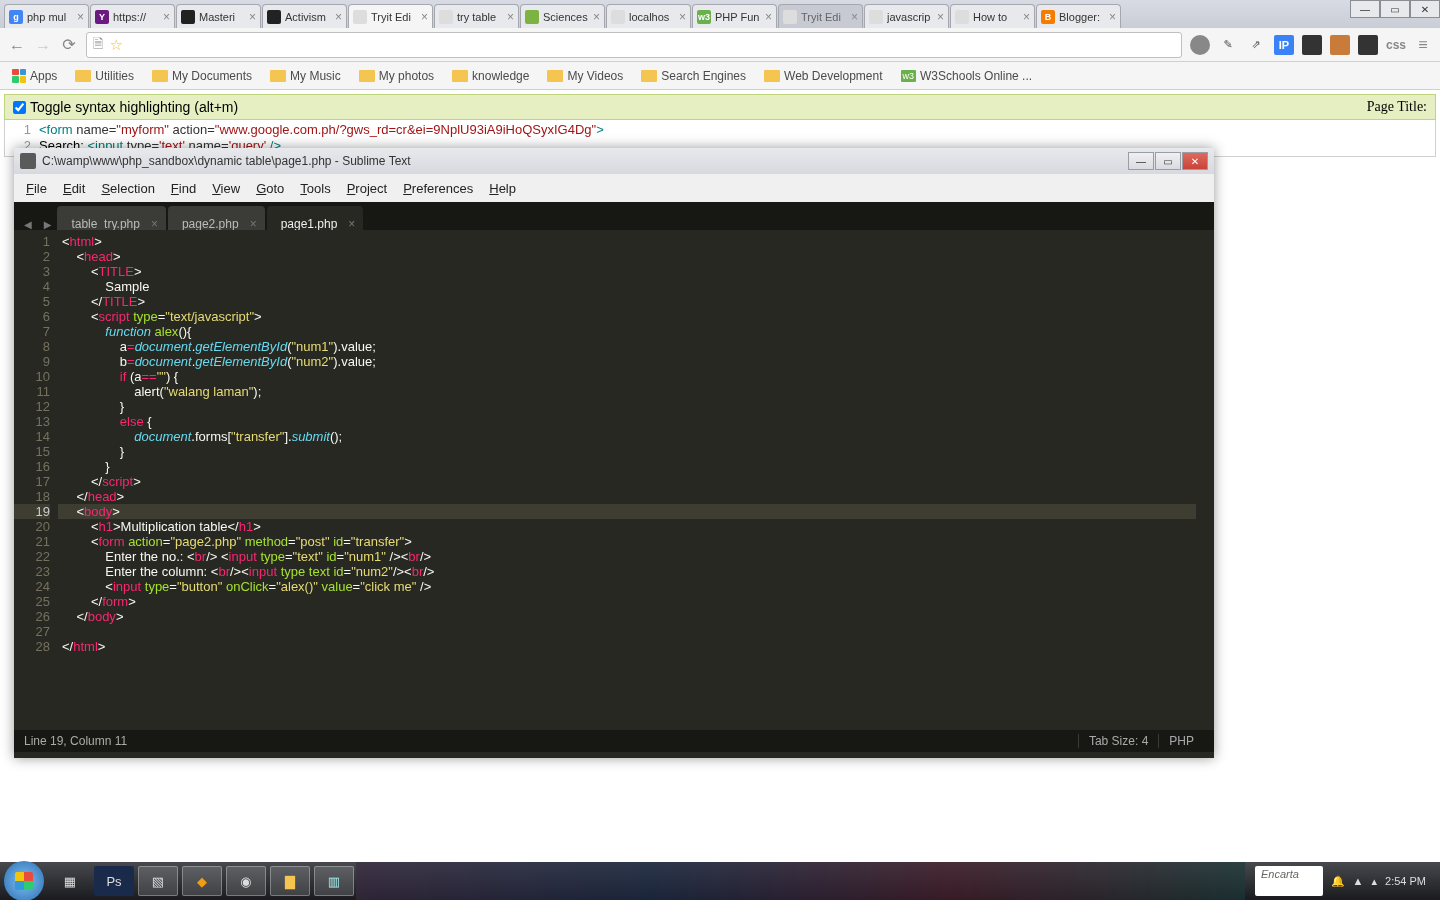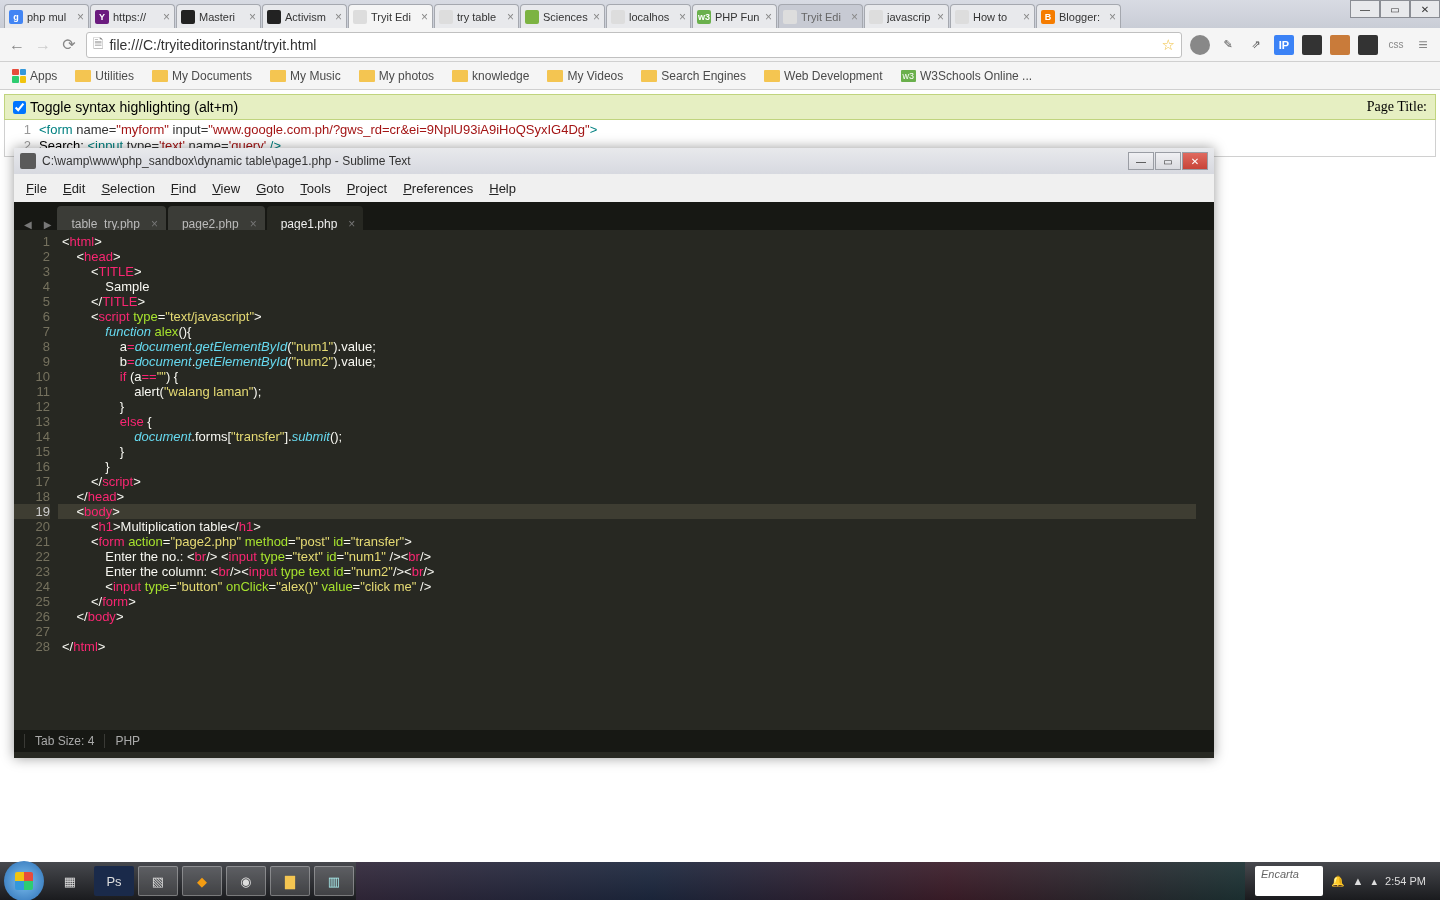--- a/index.html
+++ b/index.html
@@ -159,31 +159,30 @@
     <div>✕</div>
   </div>
 </div>
 
 <div class="toolbar">
   <div class="navbtn">←</div>
   <div class="navbtn" style="color:#ccc;">→</div>
   <div class="navbtn">⟳</div>
   <div class="urlbar">
     <span class="file-icon">🗎</span>
-    <span class="url">file:///C:/tryiteditorinstant/tryit.html</span>
     <span class="star">☆</span>
   </div>
   <div class="ext" style="background:#888;border-radius:50%;"></div>
   <div class="ext" style="color:#555;">✎</div>
   <div class="ext" style="color:#555;">⇗</div>
   <div class="ext" style="background:#3b82f6;color:#fff;font-weight:bold;">IP</div>
   <div class="ext" style="background:#333;"></div>
   <div class="ext" style="background:#c97b3a;"></div>
   <div class="ext" style="background:#333;"></div>
-  <div class="ext" style="color:#888;font-size:10px;">css</div>
+  <div class="ext" style="color:#888;font-size:12px;font-weight:bold;">css</div>
   <div class="navbtn">≡</div>
 </div>
 
 <div class="bookmarks" id="bookmarks-bar">
     <div class="bm">
       <div class="apps-icon">
         <div></div>
         <div></div>
         <div></div>
         <div></div>
@@ -229,21 +228,21 @@
   </div>
 
 <div class="tryit-bar">
   <label>
     <input type="checkbox" checked="" style="">
     <span>Toggle syntax highlighting (alt+m)</span>
   </label>
   <span style="font-family:Liberation Serif, serif;">Page Title:</span>
 </div>
 <div class="tryit-code">
-  <div class="row"><span class="ln">1</span><span id="tryit-l1"><span class="c-tag">&lt;form</span> <span class="c-attr">name=</span><span class="c-str">"myform"</span>  <span class="c-attr">input=</span><span class="c-str">"www.google.com.ph/?gws_rd=cr&amp;ei=9NplU93iA9iHoQSyxIG4Dg"</span><span class="c-tag">&gt;</span></span></div>
+  <div class="row"><span class="ln">1</span><span id="tryit-l1"><span class="c-tag">&lt;form</span> <span class="c-attr">name=</span><span class="c-str">"myform"</span>  <span class="c-attr">action=</span><span class="c-str">"www.google.com.ph/?gws_rd=cr&amp;ei=9NplU93iA9iHoQSyxIG4Dg"</span><span class="c-tag">&gt;</span></span></div>
   <div class="row"><span class="ln">2</span><span id="tryit-l2">Search: <span class="c-tag">&lt;input</span> <span class="c-attr">type=</span><span class="c-str">'text'</span> <span class="c-attr">name=</span><span class="c-str">'query'</span> <span class="c-tag">/&gt;</span></span></div>
 </div>
 
 <div class="sublime">
   <div class="sublime-title">
     <div class="icon"></div>
     <div class="title">C:\wamp\www\php_sandbox\dynamic table\page1.php - Sublime Text</div>
     <div class="winbtn">—</div>
     <div class="winbtn">▭</div>
     <div class="winbtn close">✕</div>
@@ -297,20 +296,21 @@
         <div>24</div>
         <div>25</div>
         <div>26</div>
         <div>27</div>
         <div>28</div>
       </div>
     <div class="code" id="code"><div class="line"><span class="t-punc">&lt;</span><span class="t-tag">html</span><span class="t-punc">&gt;</span></div><div class="line">    <span class="t-punc">&lt;</span><span class="t-tag">head</span><span class="t-punc">&gt;</span></div><div class="line">        <span class="t-punc">&lt;</span><span class="t-tag">TITLE</span><span class="t-punc">&gt;</span></div><div class="line">            Sample</div><div class="line">        <span class="t-punc">&lt;/</span><span class="t-tag">TITLE</span><span class="t-punc">&gt;</span></div><div class="line">        <span class="t-punc">&lt;</span><span class="t-tag">script</span> <span class="t-attr">type</span><span class="t-punc">=</span><span class="t-str">"text/javascript"</span><span class="t-punc">&gt;</span></div><div class="line">            <span class="t-def">function</span> <span class="t-name">alex</span><span class="t-punc">(){</span></div><div class="line">                a<span class="t-op">=</span><span class="t-type">document</span><span class="t-punc">.</span><span class="t-kw">getElementById</span><span class="t-punc">(</span><span class="t-str">"num1"</span><span class="t-punc">).</span>value<span class="t-punc">;</span></div><div class="line">                b<span class="t-op">=</span><span class="t-type">document</span><span class="t-punc">.</span><span class="t-kw">getElementById</span><span class="t-punc">(</span><span class="t-str">"num2"</span><span class="t-punc">).</span>value<span class="t-punc">;</span></div><div class="line">                <span class="t-op">if</span> <span class="t-punc">(</span>a<span class="t-op">==</span><span class="t-str">""</span><span class="t-punc">) {</span></div><div class="line">                    alert<span class="t-punc">(</span><span class="t-str">"walang laman"</span><span class="t-punc">);</span></div><div class="line">                <span class="t-punc">}</span></div><div class="line">                <span class="t-op">else</span> <span class="t-punc">{</span></div><div class="line">                    <span class="t-type">document</span><span class="t-punc">.</span>forms<span class="t-punc">[</span><span class="t-str">"transfer"</span><span class="t-punc">].</span><span class="t-kw">submit</span><span class="t-punc">();</span></div><div class="line">                <span class="t-punc">}</span></div><div class="line">            <span class="t-punc">}</span></div><div class="line">        <span class="t-punc">&lt;/</span><span class="t-tag">script</span><span class="t-punc">&gt;</span></div><div class="line">    <span class="t-punc">&lt;/</span><span class="t-tag">head</span><span class="t-punc">&gt;</span></div><div class="line hl">    <span class="t-punc">&lt;</span><span class="t-tag">body</span><span class="t-punc">&gt;</span></div><div class="line">        <span class="t-punc">&lt;</span><span class="t-tag">h1</span><span class="t-punc">&gt;</span>Multiplication table<span class="t-punc">&lt;/</span><span class="t-tag">h1</span><span class="t-punc">&gt;</span></div><div class="line">        <span class="t-punc">&lt;</span><span class="t-tag">form</span> <span class="t-attr">action</span><span class="t-punc">=</span><span class="t-str">"page2.php"</span> <span class="t-attr">method</span><span class="t-punc">=</span><span class="t-str">"post"</span> <span class="t-attr">id</span><span class="t-punc">=</span><span class="t-str">"transfer"</span><span class="t-punc">&gt;</span></div><div class="line">            Enter the no.: <span class="t-punc">&lt;</span><span class="t-tag">br</span><span class="t-punc">/&gt;</span> <span class="t-punc">&lt;</span><span class="t-tag">input</span> <span class="t-attr">type</span><span class="t-punc">=</span><span class="t-str">"text"</span> <span class="t-attr">id</span><span class="t-punc">=</span><span class="t-str">"num1"</span> <span class="t-punc">/&gt;&lt;</span><span class="t-tag">br</span><span class="t-punc">/&gt;</span></div><div class="line">            Enter the column: <span class="t-punc">&lt;</span><span class="t-tag">br</span><span class="t-punc">/&gt;&lt;</span><span class="t-tag">input</span> <span class="t-attr">type</span> <span class="t-attr">text</span> <span class="t-attr">id</span><span class="t-punc">=</span><span class="t-str">"num2"</span><span class="t-punc">/&gt;&lt;</span><span class="t-tag">br</span><span class="t-punc">/&gt;</span></div><div class="line">            <span class="t-punc">&lt;</span><span class="t-tag">input</span> <span class="t-attr">type</span><span class="t-punc">=</span><span class="t-str">"button"</span> <span class="t-attr">onClick</span><span class="t-punc">=</span><span class="t-str">"alex()"</span> <span class="t-attr">value</span><span class="t-punc">=</span><span class="t-str">"click me"</span> <span class="t-punc">/&gt;</span></div><div class="line">        <span class="t-punc">&lt;/</span><span class="t-tag">form</span><span class="t-punc">&gt;</span></div><div class="line">    <span class="t-punc">&lt;/</span><span class="t-tag">body</span><span class="t-punc">&gt;</span></div><div class="line"></div><div class="line"><span class="t-punc">&lt;/</span><span class="t-tag">html</span><span class="t-punc">&gt;</span></div></div>
     <div class="minimap"></div>
   </div>
   <div class="statusbar">
+    <div class="left">Line 19, Column 11</div>
     <div class="seg">Tab Size: 4</div>
     <div class="seg">PHP</div>
   </div>
 </div>
 
 <div class="taskbar">
   <div class="start"></div>
   <div class="tb">▦</div>
   <div class="tb" style="background:#1a2a4a;">Ps</div>
   <div class="tb active">▧</div>

